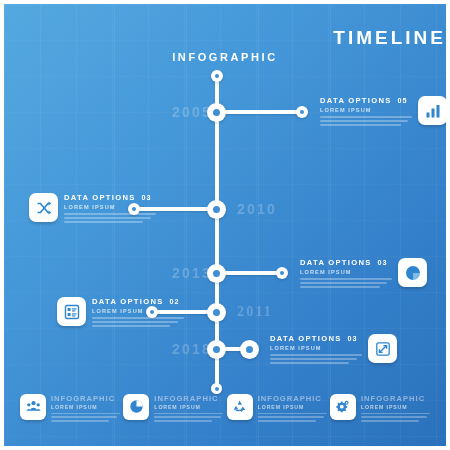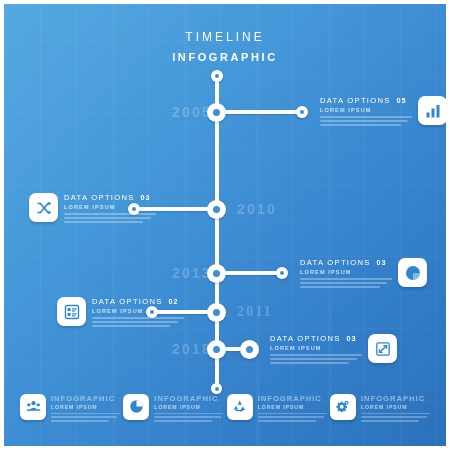--- a/index.html
+++ b/index.html
@@ -46,24 +46,25 @@
   .header {
     position: absolute;
     left: 0;
     top: 24px;
     width: 442px;
     text-align: center;
     user-select: none;
   }
   .title {
     color: #ffffff;
-    font-size: 12px;
-    font-weight: normal;
+    font-size: 19px;
+    font-weight: bold;
     letter-spacing: 3.0px;
     line-height: 19px;
+    text-align: right;
   }
   .subtitle {
     color: #ffffff;
     font-size: 11px;
     font-weight: bold;
     letter-spacing: 2.6px;
     line-height: 16px;
     margin-top: 2px;
   }
 
@@ -140,21 +141,21 @@
 
   .opt-head {
     display: flex;
     align-items: baseline;
     gap: 6px;
     white-space: nowrap;
   }
   .opt-title {
     color: #ffffff;
     font-size: 7.6px;
-    font-weight: normal;
+    font-weight: bold;
     letter-spacing: 1.3px;
   }
   .opt-num {
     color: #ffffff;
     font-size: 7.2px;
     font-weight: bold;
     letter-spacing: 0.8px;
   }
   .opt-sub {
     color: rgba(255,255,255,0.72);

